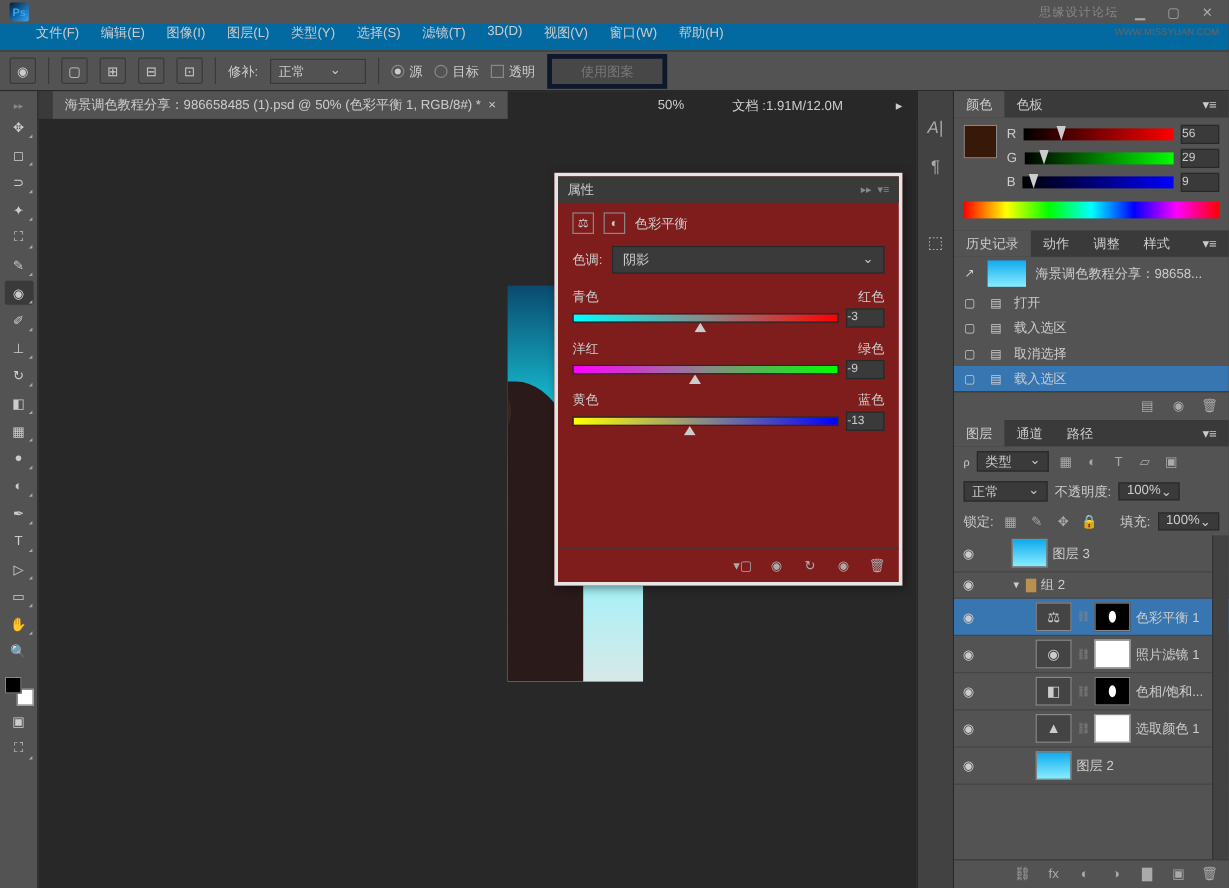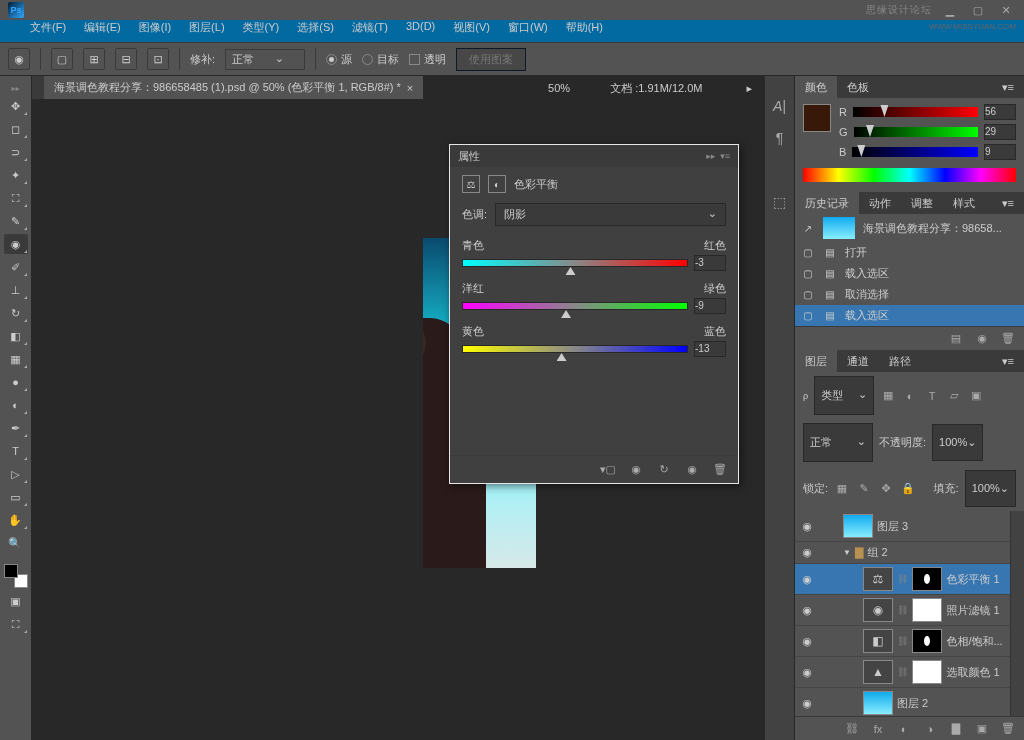--- a/index.html
+++ b/index.html
@@ -12,21 +12,21 @@
 .menubar{height:22px;background:#0369a1;display:flex;padding-left:30px;gap:18px}
 .menu-item{cursor:pointer}
 .options-bar{height:34px;background:#535353;border-top:1px solid #3a3a3a;border-bottom:1px solid #282828;display:flex;align-items:center;padding:0 8px;gap:10px}
 .opt-icon{width:22px;height:22px;display:flex;align-items:center;justify-content:center;border:1px solid #3a3a3a;border-radius:2px}
 .opt-sep{width:1px;height:22px;background:#3a3a3a}
 .opt-select{background:#525252;border:1px solid #3a3a3a;padding:2px 20px 2px 6px;min-width:80px}
 .radio{display:flex;align-items:center;gap:4px}
 .radio-dot{width:11px;height:11px;border:1px solid #888;border-radius:50%;display:flex;align-items:center;justify-content:center}
 .radio-dot.on::after{content:"";width:5px;height:5px;background:#ccc;border-radius:50%}
 .checkbox{width:11px;height:11px;border:1px solid #888}
-.btn-disabled{background:#474747;border:1px solid #0f172a;padding:3px 12px;color:#777}
+.btn-disabled{background:#474747;border:4px solid #0f172a;padding:3px 24px;color:#777}
 .main{display:flex;height:664px}
 .toolbar{width:32px;background:#535353;border-right:1px solid #282828;display:flex;flex-direction:column;padding-top:8px;gap:3px;align-items:center}
 .tool{width:24px;height:20px;display:flex;align-items:center;justify-content:center;position:relative;cursor:pointer}
 .tool.active{background:#3a3a3a;border-radius:2px}
 .tool-tri{position:absolute;right:1px;bottom:1px;width:0;height:0;border-right:3px solid #aaa;border-top:3px solid transparent}
 .swatches{margin-top:8px;position:relative;width:24px;height:24px}
 .sw-fg{position:absolute;width:14px;height:14px;background:#000;border:1px solid #888;top:0;left:0}
 .sw-bg{position:absolute;width:14px;height:14px;background:#fff;border:1px solid #888;bottom:0;right:0}
 .canvas-area{flex:1;background:#282828;display:flex;flex-direction:row;position:relative}
 .doc-tabs{height:24px;background:#3a3a3a;display:flex;align-items:center;padding-left:12px;border-bottom:1px solid #282828}
@@ -52,35 +52,35 @@
 .slider-thumb{position:absolute;top:-2px;width:8px;height:12px;background:#ccc;clip-path:polygon(0 0,100% 0,50% 100%)}
 .slider-val{width:32px;height:16px;background:#3a3a3a;border:1px solid #282828;text-align:left;font-size:10px;line-height:14px}
 .spectrum{height:14px;background:linear-gradient(90deg,red,yellow,lime,cyan,blue,magenta,red);margin:4px 0}
 .hist-item{display:flex;align-items:center;gap:8px;padding:3px 6px;cursor:pointer}
 .hist-item.sel{background:#3776b0}
 .hist-icon{width:14px;height:14px;display:flex;align-items:center;justify-content:center;font-size:10px}
 .hist-snap{width:32px;height:22px;background:linear-gradient(#1ae,#8ef)}
 .panel-footer{height:24px;border-top:1px solid #3a3a3a;display:flex;align-items:center;justify-content:flex-end;gap:10px;padding:0 8px}
 .pf-icon{width:16px;height:16px;display:flex;align-items:center;justify-content:center;color:#aaa}
 .layers-opts{padding:4px 8px;display:flex;align-items:center;gap:6px;flex-wrap:wrap}
-.sel-box{background:#3a3a3a;border:1px solid #282828;padding:11px 6px;min-width:60px;display:flex;justify-content:space-between}
+.sel-box{background:#3a3a3a;border:1px solid #282828;padding:0 6px;min-width:60px;display:flex;justify-content:space-between}
 .layer-row{display:flex;align-items:center;padding:3px 4px;gap:4px;border-bottom:1px solid #454545}
 .layer-row.sel{background:#3776b0}
 .eye{width:16px;text-align:center}
 .layer-thumb{width:30px;height:24px;border:1px solid #888;background:linear-gradient(#1ae,#8ef)}
 .layer-thumb.white{background:#fff}
 .layer-thumb.adj{background:#444;display:flex;align-items:center;justify-content:center;font-size:12px}
 .layer-thumb.mask{background:#000;display:flex;align-items:center;justify-content:center}
 .layer-thumb.mask::after{content:"";width:6px;height:10px;background:#fff;border-radius:50%}
 .link-icon{font-size:9px;color:#888}
 .indent{width:20px}
 .indent2{width:40px}
 .folder-arrow{font-size:8px;color:#ccc}
 
-.props-panel{position:absolute;left:449px;top:144px;width:290px;background:#404040;border:1px solid #e5e5e5;box-shadow:2px 2px 8px rgba(0,0,0,.5);z-index:100}
+.props-panel{position:absolute;left:462px;top:144px;width:290px;background:#7f1d1d;border:3px solid #e5e5e5;box-shadow:2px 2px 8px rgba(0,0,0,.5);z-index:100}
 .props-header{height:22px;background:#3a3a3a;display:flex;align-items:center;padding:0 8px}
 .props-header .spacer{flex:1}
 .props-body{padding:8px 12px}
 .props-title{display:flex;align-items:center;gap:8px;margin-bottom:10px}
 .props-icon{width:18px;height:18px;border:1px solid #888;display:flex;align-items:center;justify-content:center;font-size:10px}
 .prop-row{margin-bottom:10px}
 .prop-label-row{display:flex;justify-content:space-between;margin-bottom:2px}
 .prop-slider{display:flex;align-items:center;gap:6px}
 .gradient-track{flex:1;height:8px;position:relative;border:1px solid #282828}
 .cb-slider{background:linear-gradient(90deg,cyan,#888,red)}

